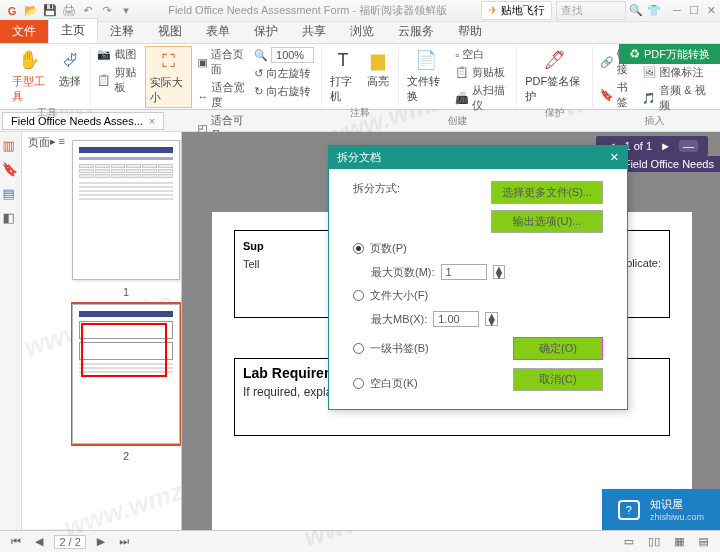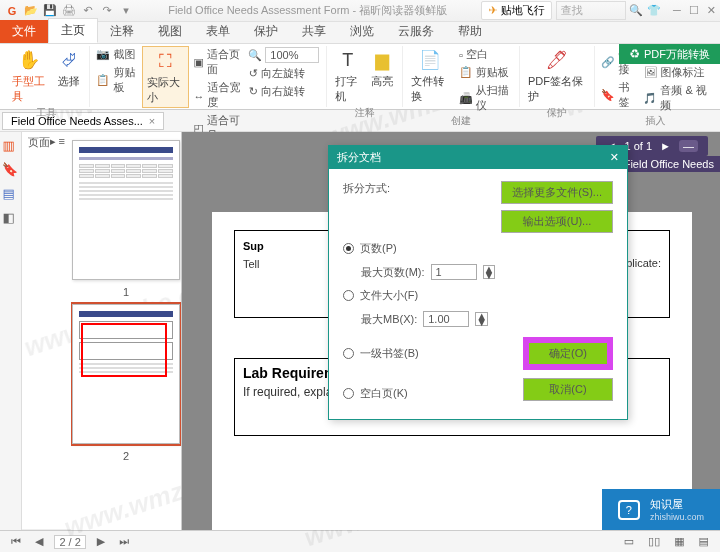--- a/index.html
+++ b/index.html
@@ -18,21 +18,21 @@
 .tab.active{background:#fff;border:1px solid #ddd;border-bottom:1px solid #fff;color:#333}
 .ribbon{height:66px;background:#fff;border-bottom:1px solid #ccc;display:flex;padding:2px 4px;position:relative}
 .rgroup{display:flex;flex-direction:column;align-items:center;padding:0 4px;border-right:1px solid #eee}
 .rgroup .btns{display:flex;gap:2px;flex:1;align-items:flex-start}
 .rgroup .lbl{font-size:10px;color:#888;padding-bottom:1px}
 .vbtn{display:flex;flex-direction:column;align-items:center;padding:2px 4px;cursor:pointer;font-size:10px;color:#444;gap:2px}
 .vbtn .bicon{width:24px;height:24px;display:flex;align-items:center;justify-content:center;font-size:18px}
 .hand{color:#e8501e}
 .hlist{display:flex;flex-direction:column;gap:1px;font-size:10px;color:#555}
 .hlist div{display:flex;align-items:center;gap:3px;cursor:pointer;padding:1px 3px}
-.zoom-val{border:1px solid #ccc;padding:1px 4px;background:#fff;width:54px}
+.zoom-val{border:1px solid #ccc;padding:1px 4px;background:#fff;width:43px}
 .pdfconv{position:absolute;right:0;top:0;height:20px;background:#1e9b5a;color:#fff;padding:2px 10px;display:flex;align-items:center;gap:4px;font-size:12px}
 .doctab{height:22px;background:#f5f5f5;display:flex;align-items:center;border-bottom:1px solid #ddd}
 .dtab{background:#fff;border:1px solid #ccc;padding:2px 8px;display:flex;align-items:center;gap:6px;font-size:11px;margin-left:2px}
 .dtab .x{color:#888;cursor:pointer}
 .workarea{display:flex;height:398px}
 .side-icons{width:22px;background:#f5f5f5;border-right:1px solid #ddd;display:flex;flex-direction:column;align-items:center;gap:8px;padding-top:6px}
 .side-icons div{width:16px;height:16px;cursor:pointer;font-size:13px;color:#666}
 .thumbs{width:160px;background:#fff;border-right:1px solid #ccc;display:flex;}
 .thumbs-hdr{padding:3px 6px;color:#555;border-bottom:1px solid #eee;display:flex;justify-content:space-between}
 .thumbs-body{flex:1;overflow:auto;padding:8px;display:flex;flex-direction:column;align-items:center;gap:6px}
@@ -46,24 +46,24 @@
 .docpage{position:absolute;background:#fff;left:30px;top:80px;width:480px;height:400px;padding:18px 22px}
 .docpage h3{font-size:14px;font-weight:bold;margin-bottom:4px;color:#000}
 .docpage p{font-size:12px;color:#333}
 .section{border:1.5px solid #000;padding:6px 8px;margin-bottom:40px}
 .statusbar{height:22px;background:#f5f5f5;border-top:1px solid #ccc;display:flex;align-items:center;padding:0 8px;gap:8px;color:#666;font-size:11px}
 .statusbar .sp{flex:1}
 .sbtn{cursor:pointer;padding:0 3px}
 .pgnum{border:1px solid #ccc;padding:0 4px;background:#fff}
 .dialog{position:absolute;left:328px;top:145px;width:300px;background:#fff;border:1px solid #1a9688;box-shadow:2px 2px 8px rgba(0,0,0,.2);z-index:10}
 .dlg-title{background:#1a9688;color:#fff;padding:4px 8px;display:flex;justify-content:space-between;align-items:center;font-size:12px}
-.dlg-body{padding:12px 14px;color:#555}
+.dlg-body{padding:12px 24px;color:#555}
 .dlg-row{display:flex;align-items:center;margin:8px 0;gap:6px}
 .dlg-btn{border:1px solid #aaa;background:#84cc16;padding:3px 10px;cursor:pointer;font-size:11px;min-width:90px;text-align:center}
-.dlg-btn.primary{border:6px solid #d946ef}
+.dlg-btn.primary{border:1px solid #d946ef}
 .spin{border:1px solid #aaa;width:46px;padding:1px 4px;background:#fff}
 .spin-ar{display:flex;flex-direction:column;font-size:6px;border:1px solid #aaa;line-height:6px}
 .radio{width:11px;height:11px;border:1px solid #666;border-radius:50%;display:inline-flex;align-items:center;justify-content:center}
 .radio.checked::after{content:"";width:5px;height:5px;background:#333;border-radius:50%}
 .wm{position:absolute;color:rgba(0,0,0,.06);font-size:26px;font-style:italic;transform:rotate(-18deg);pointer-events:none;font-weight:bold}
 .zhishiwu{position:absolute;right:0;bottom:22px;background:#1d7fc4;color:#fff;padding:8px 16px;display:flex;align-items:center;gap:10px;font-size:22px;z-index:20}
 .zhishiwu .sub{font-size:9px;display:block;color:#cde}
 .th-content{padding:6px;font-size:4px;color:#888}
 .th-bar{height:6px;background:#3a4a8a;margin-bottom:4px}
 .th-lines div{height:2px;background:#ddd;margin:2px 0}

